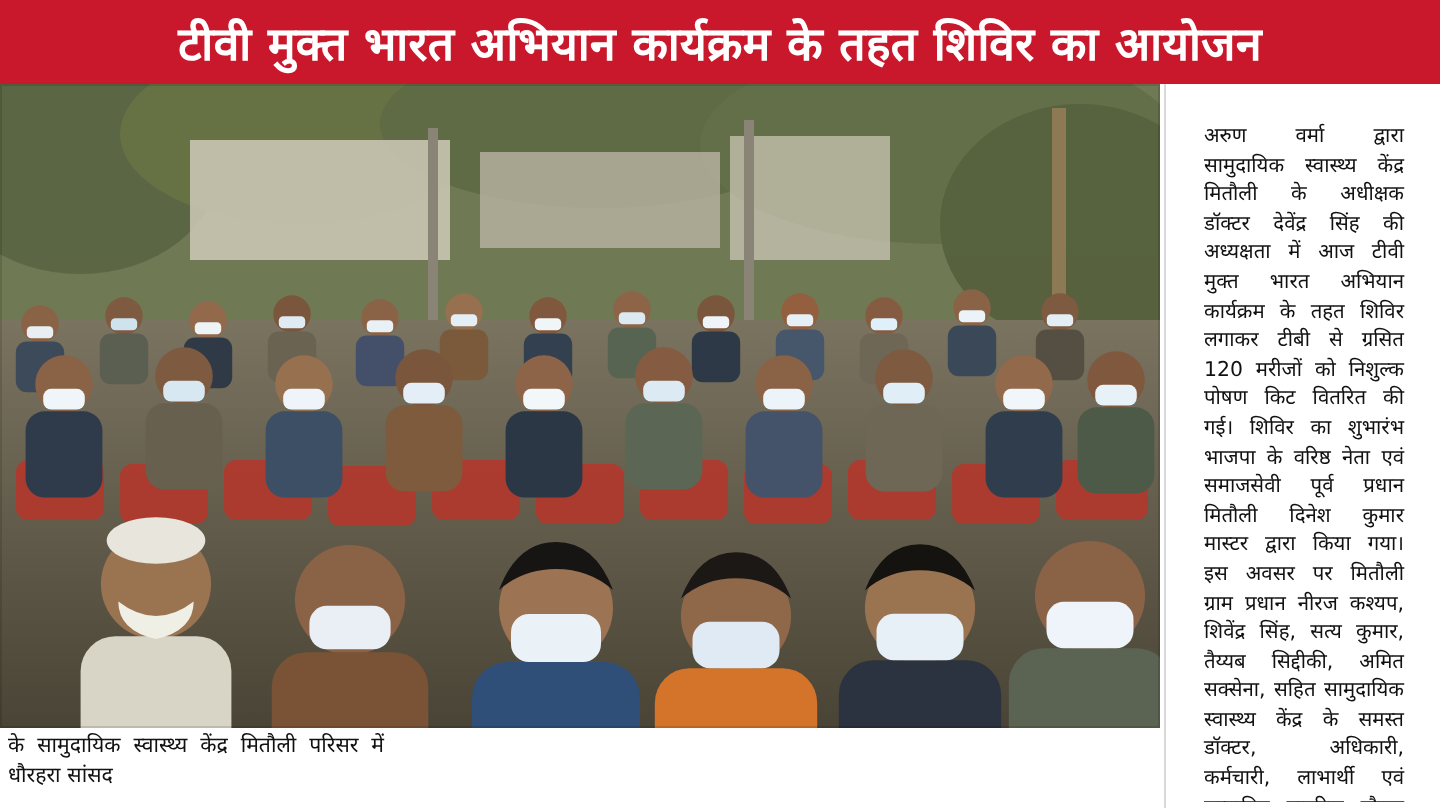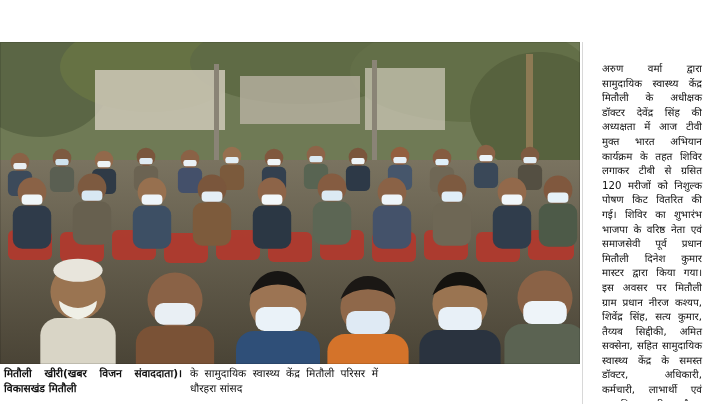--- a/index.html
+++ b/index.html
@@ -100,20 +100,21 @@
     width: 1px;
     height: 362px;
     background: #d8d8d8;
   }
 </style>
 </head>
 <body>
 
 <div id="page">
 
+  <div class="headline">टीवी मुक्त भारत अभियान कार्यक्रम के तहत शिविर का आयोजन</div>
 
   <div class="photo">
     <svg width="580" height="322" viewBox="0 0 580 322" xmlns="http://www.w3.org/2000/svg">
       <defs>
         <linearGradient id="skyG" x1="0" y1="0" x2="0" y2="1">
           <stop offset="0%" stop-color="#cfd6d0"></stop>
           <stop offset="100%" stop-color="#9aa08e"></stop>
         </linearGradient>
         <linearGradient id="grndG" x1="0" y1="0" x2="0" y2="1">
           <stop offset="0%" stop-color="#7a7360"></stop>
@@ -326,17 +327,16 @@
     </svg>
   </div>
 
   <div class="divider-v"></div>
 
   <div class="article-col">
     <p>अरुण वर्मा द्वारा सामुदायिक स्वास्थ्य केंद्र मितौली के अधीक्षक डॉक्टर देवेंद्र सिंह की अध्यक्षता में आज टीवी मुक्त भारत अभियान कार्यक्रम के तहत शिविर लगाकर टीबी से ग्रसित 120 मरीजों को निशुल्क पोषण किट वितरित की गई। शिविर का शुभारंभ भाजपा के वरिष्ठ नेता एवं समाजसेवी पूर्व प्रधान मितौली दिनेश कुमार मास्टर द्वारा किया गया। इस अवसर पर मितौली ग्राम प्रधान नीरज कश्यप, शिवेंद्र सिंह, सत्य कुमार, तैय्यब सिद्दीकी, अमित सक्सेना, सहित सामुदायिक स्वास्थ्य केंद्र के समस्त डॉक्टर, अधिकारी, कर्मचारी, लाभार्थी एवं सम्मानित नागरिक मौजूद रहे।</p>
   </div>
 
   <div class="caption-band">
-    <div class="cap-col c1">मितौली खीरी(खबर विजन संवाददाता)। विकासखंड मितौली</div>
     <div class="cap-col c2">के सामुदायिक स्वास्थ्य केंद्र मितौली परिसर में धौरहरा सांसद</div>
   </div>
 
 </div>
 
 </body></html>

